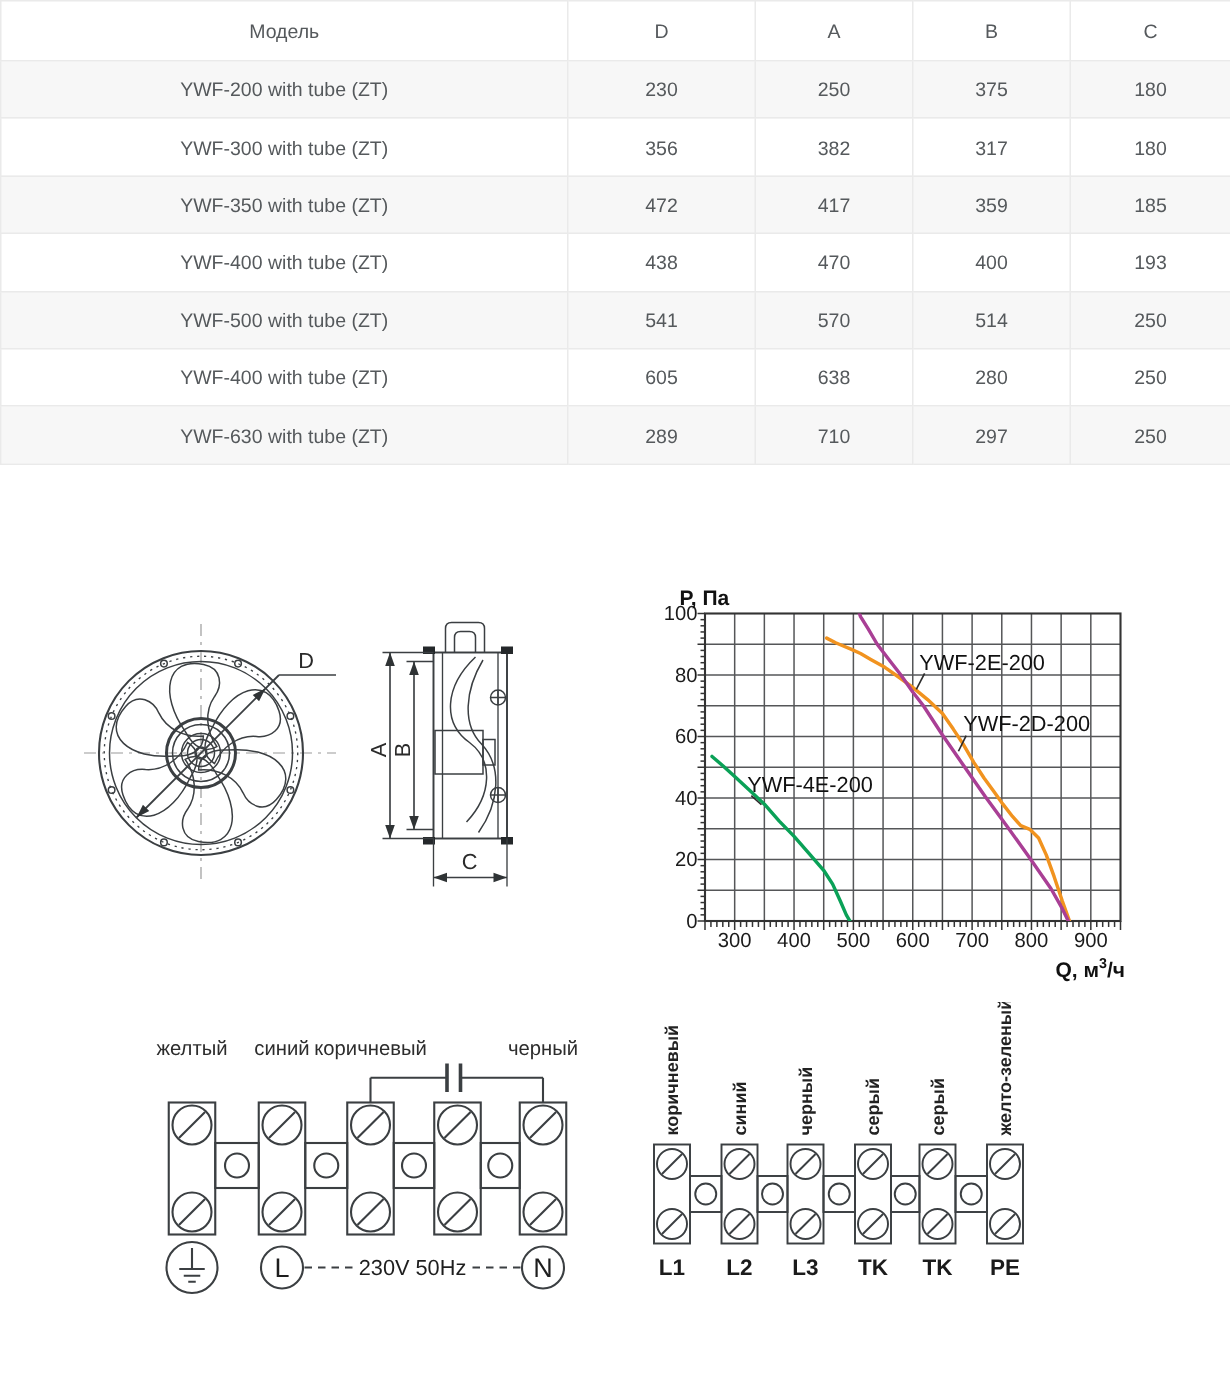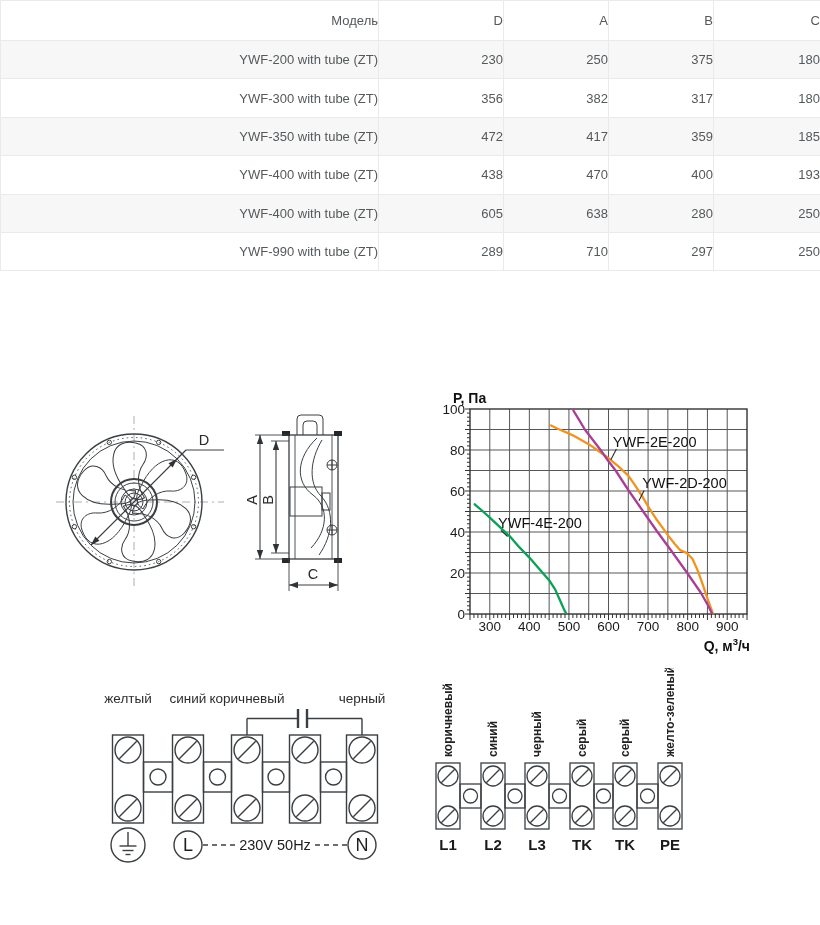--- a/index.html
+++ b/index.html
@@ -1,21 +1,21 @@
 <!DOCTYPE html>
 <html><head>
 <meta charset="utf-8">
 <style>
   html,body{margin:0;padding:0;background:#fff;}
   .page{position:relative;width:820px;height:925px;background:#fff;overflow:hidden;
         font-family:"Liberation Sans",sans-serif;}
   
   table.dims{position:absolute;left:0;top:0;width:820px;border-collapse:collapse;
              table-layout:fixed;font-size:13px;color:#55595c;}
-  table.dims th,table.dims td{border:1px solid #eaeaea;font-weight:400;text-align:right;
+  table.dims th,table.dims td{border:1px solid #eaeaea;font-weight:400;text-align:center;
              height:37.4px;padding:0;}
   table.dims thead th{height:39px;background:#fff;}
   table.dims tbody tr:nth-child(odd) td{background:#f7f7f7;}
   
   .fig{position:absolute;}
   svg text{font-family:"Liberation Sans",sans-serif;}
 </style>
 </head>
 <body>
 
@@ -61,28 +61,35 @@
           <td>185</td>
         </tr>
         <tr>
           <td>YWF-400 with tube (ZT)</td>
           <td>438</td>
           <td>470</td>
           <td>400</td>
           <td>193</td>
         </tr>
         <tr>
+          <td>YWF-500 with tube (ZT)</td>
+          <td>541</td>
+          <td>570</td>
+          <td>514</td>
+          <td>250</td>
+        </tr>
+        <tr>
           <td>YWF-400 with tube (ZT)</td>
           <td>605</td>
           <td>638</td>
           <td>280</td>
           <td>250</td>
         </tr>
         <tr>
-          <td>YWF-990 with tube (ZT)</td>
+          <td>YWF-630 with tube (ZT)</td>
           <td>289</td>
           <td>710</td>
           <td>297</td>
           <td>250</td>
         </tr>
       </tbody>
   </table>
 
   <svg id="fan-svg" class="fig" style="left:20px;top:388px" width="400" height="275" viewBox="0 0 400 275">
     <g stroke="#3b3f42" fill="none" stroke-width="1">

